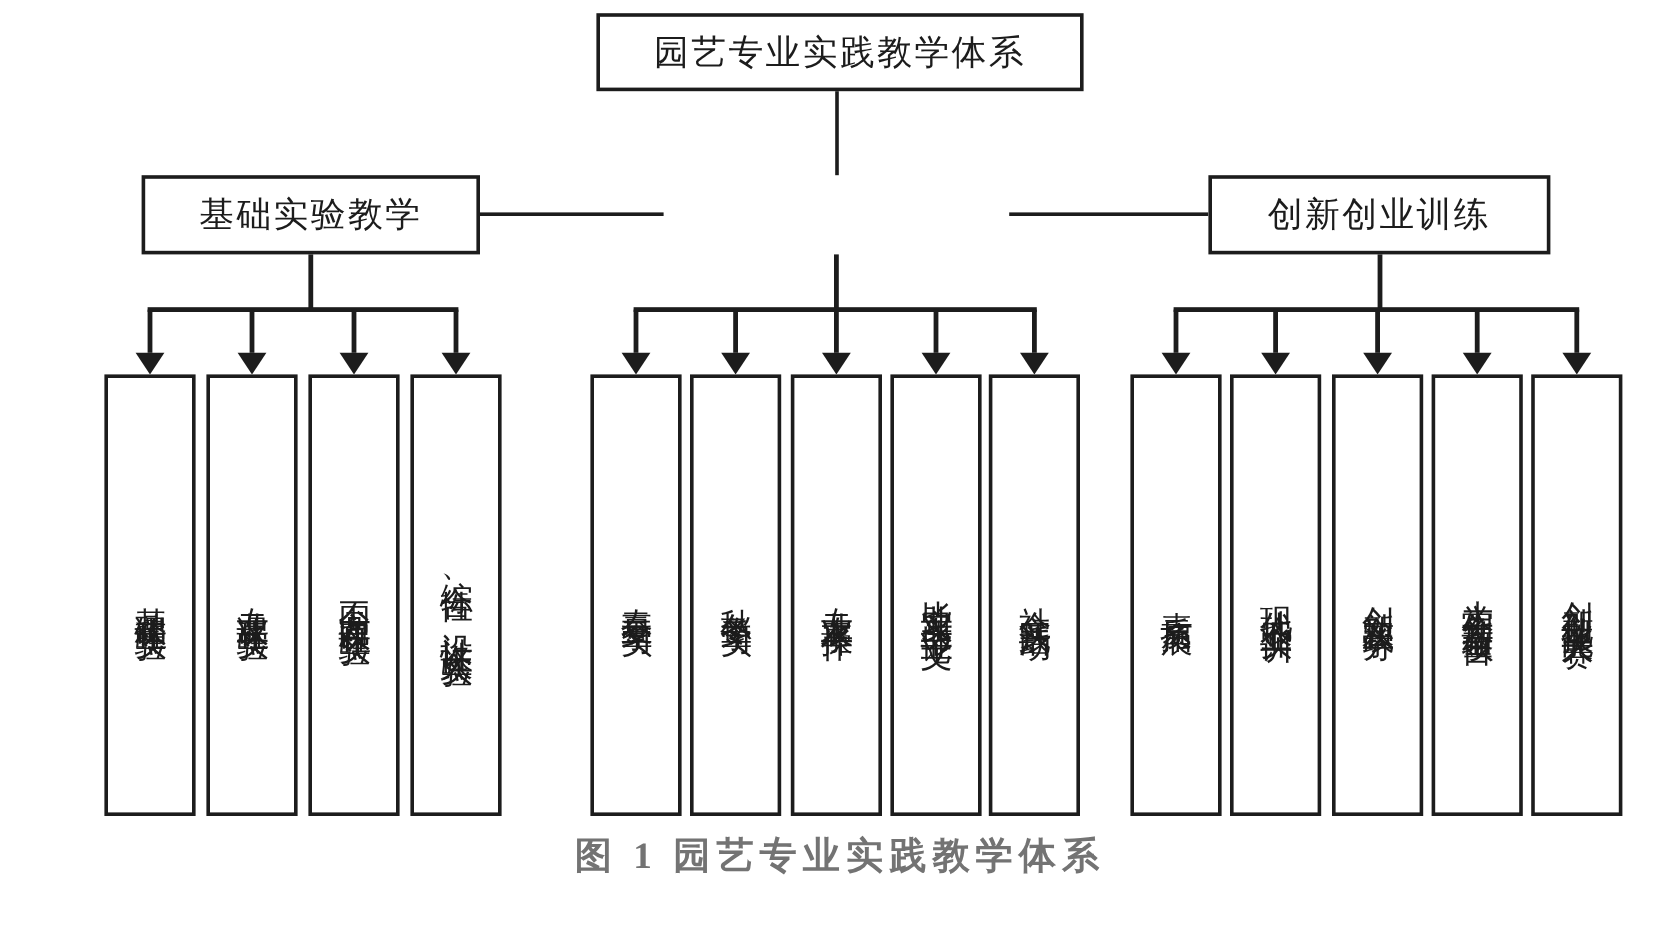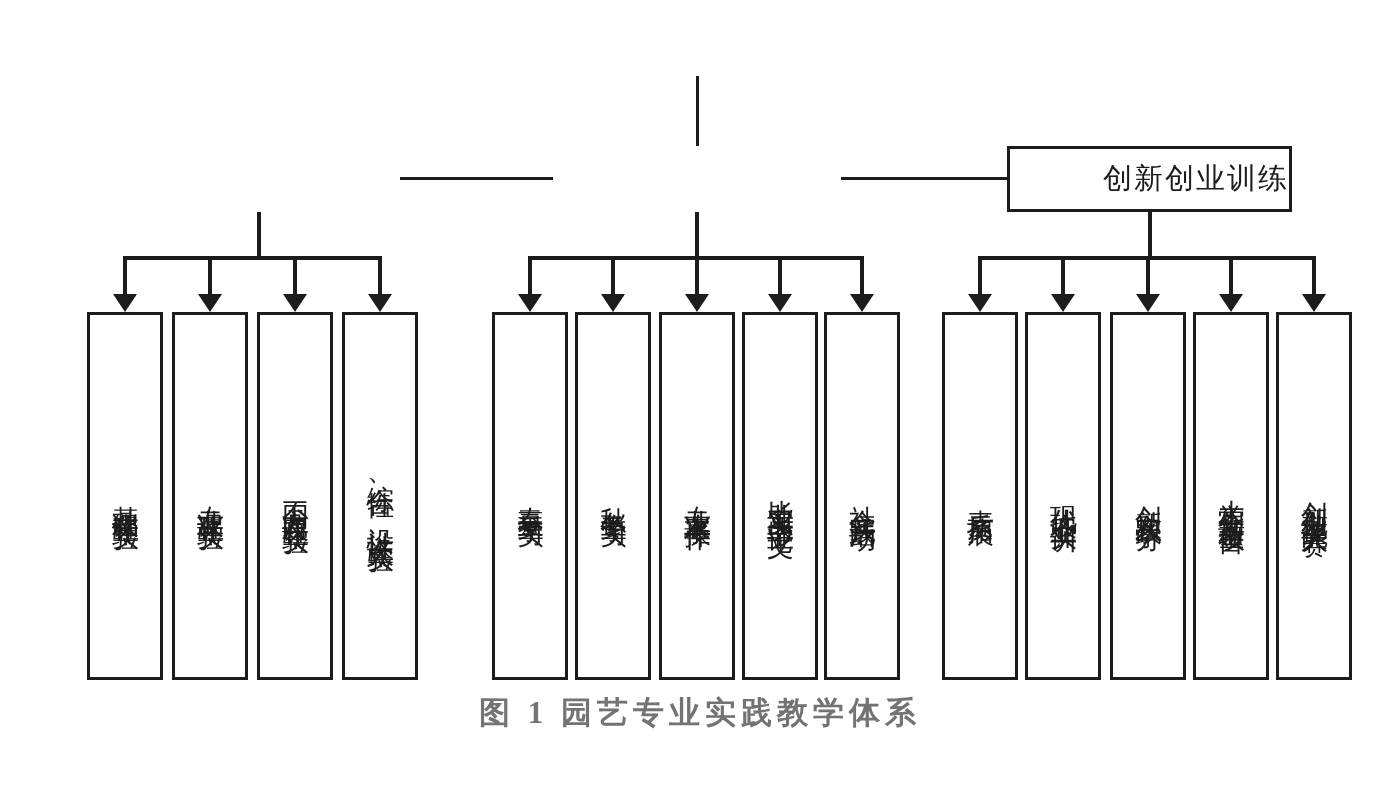--- a/index.html
+++ b/index.html
@@ -30,21 +30,21 @@
   .root-box {
     left: 497px; top: 11px; width: 406px; height: 65px;
     font-size: 29px; letter-spacing: 2px;
   }
   .branch-box {
     height: 66px; top: 146px;
     font-size: 29px; letter-spacing: 2px;
   }
   .branch-1 { left: 118px; width: 282px; }
   .branch-2 { left: 553px; top: 145px; width: 288px; height: 67px; }
-  .branch-3 { left: 1007px; width: 285px; justify-content: flex-end; }
+  .branch-3 { left: 1007px; width: 285px; }
   .leaf-box {
     top: 312px; width: 76px; height: 368px;
     writing-mode: vertical-rl;
     text-orientation: upright;
     font-size: 27px;
     letter-spacing: 4px;
     line-height: 1;
   }
   .v-line, .h-line {
     position: absolute;
@@ -89,25 +89,31 @@
     font-weight: bold;
     letter-spacing: 5px;
     color: #737373;
   }
 </style>
 </head>
 <body>
 
 <div class="canvas">
 
+  <div class="box root-box">
+    <span>园艺专业实践教学体系</span>
+  </div>
 
   <div class="v-line root-stem"></div>
   <div class="h-line h-link link-left"></div>
   <div class="h-line h-link link-right"></div>
 
+  <div class="box branch-box branch-1">
+    <span>基础实验教学</span>
+  </div>
   <div class="box branch-box branch-3">
     <span>创新创业训练</span>
   </div>
 
   <div class="v-line branch-stem stem-1"></div>
   <div class="v-line branch-stem stem-2"></div>
   <div class="v-line branch-stem stem-3"></div>
   <div class="h-line dist-line dist-1"></div>
   <div class="h-line dist-line dist-2"></div>
   <div class="h-line dist-line dist-3"></div>

